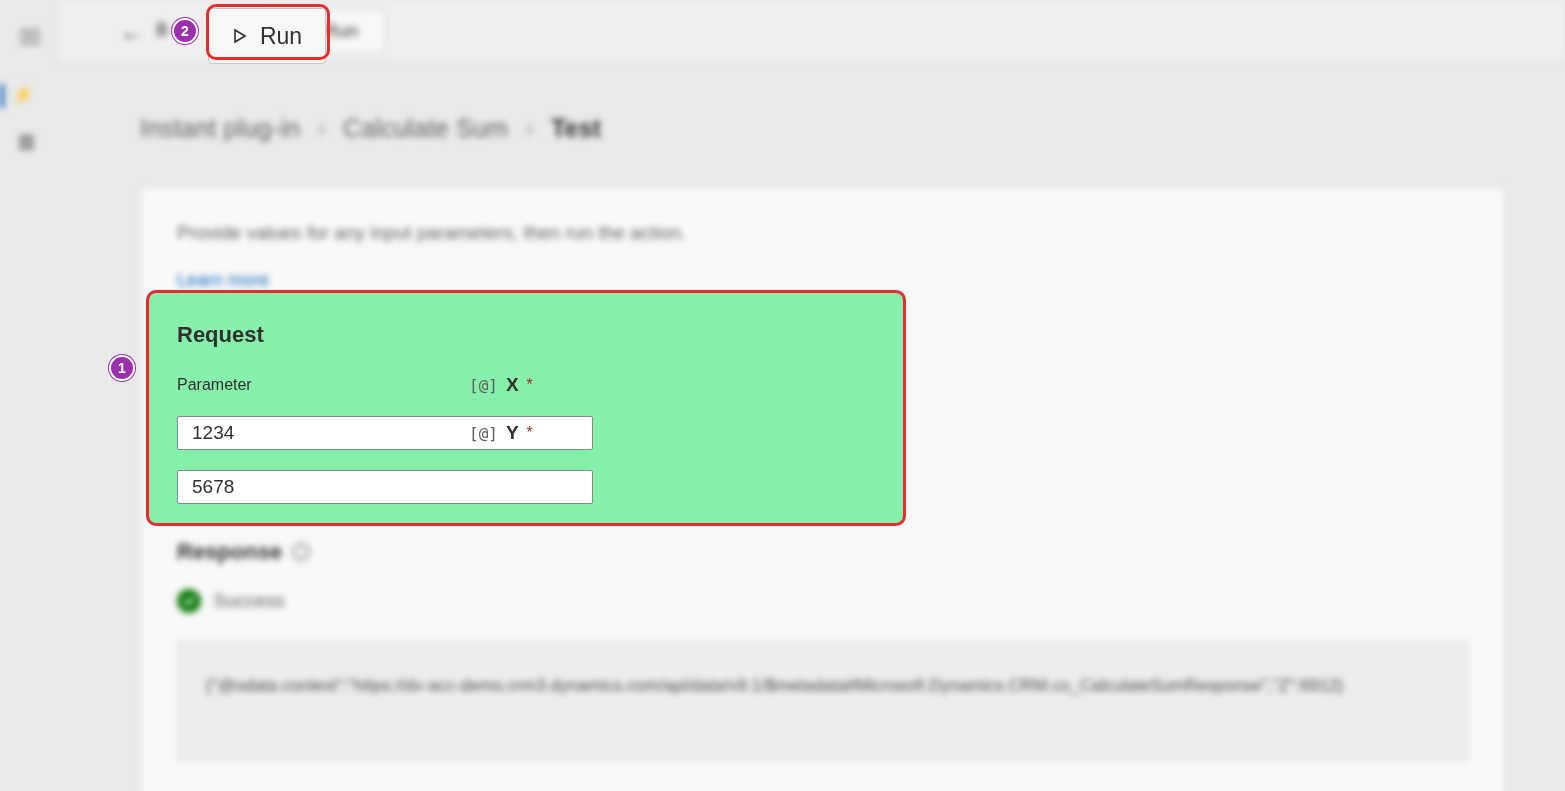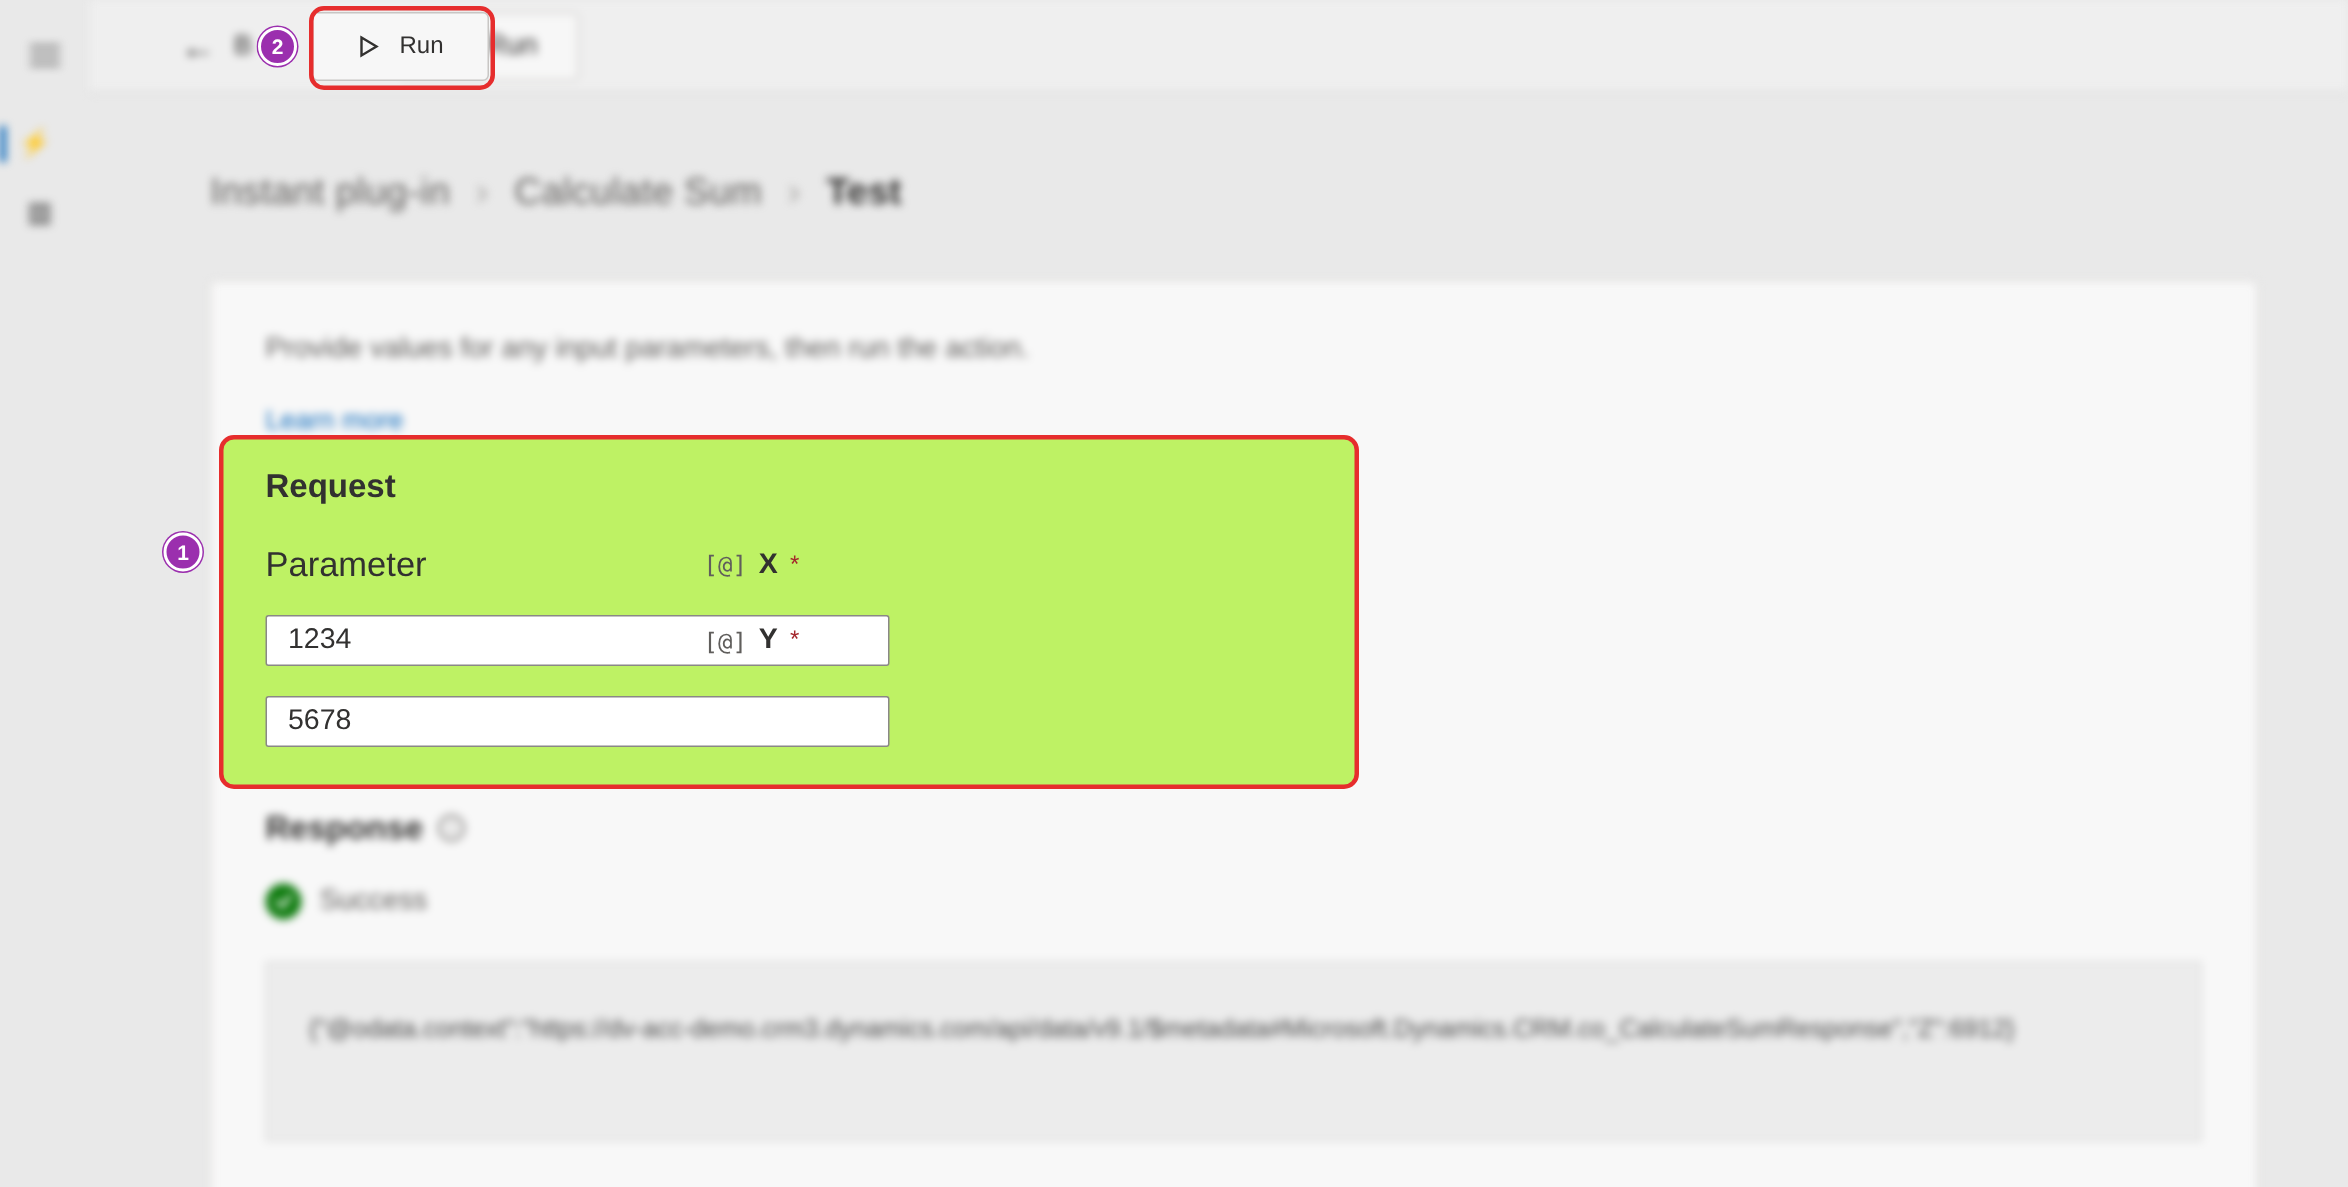--- a/index.html
+++ b/index.html
@@ -223,61 +223,61 @@
     border: 3px solid #e62d2d;
     border-radius: 10px;
     pointer-events: none;
   }
 
   
   .crisp-run {
     position: absolute;
     left: 208px;
     top: 8px;
-    height: 46px;
+    height: 56px;
     width: 118px;
     background: #f7f7f7;
     border: 1px solid #c8c6c4;
     border-radius: 4px;
     display: flex;
     align-items: center;
     justify-content: center;
     gap: 12px;
-    font-size: 16px;
+    font-size: 23px;
     color: #323130;
     cursor: pointer;
   }
   .crisp-run svg { width: 16px; height: 16px; }
 
   
   .request-panel {
     position: absolute;
     left: 146px;
     top: 290px;
     width: 760px;
     height: 236px;
-    background: #bef264;
+    background: #86efac;
     border: 3px solid #e62d2d;
     border-radius: 10px;
-    padding: 18px 28px 22px 28px;
+    padding: 29px 28px 22px 28px;
   }
   .req-title {
     font-size: 22px;
     font-weight: 600;
     color: #323130;
     margin-bottom: 26px;
   }
   .req-grid {
     display: grid;
     grid-template-columns: 292px 1fr;
     row-gap: 20px;
     align-items: center;
   }
   .req-head {
-    font-size: 23px;
+    font-size: 16px;
     color: #323130;
   }
   .param-name {
     font-size: 18px;
     color: #323130;
     display: flex;
     align-items: center;
     gap: 8px;
   }
   .param-prefix {

